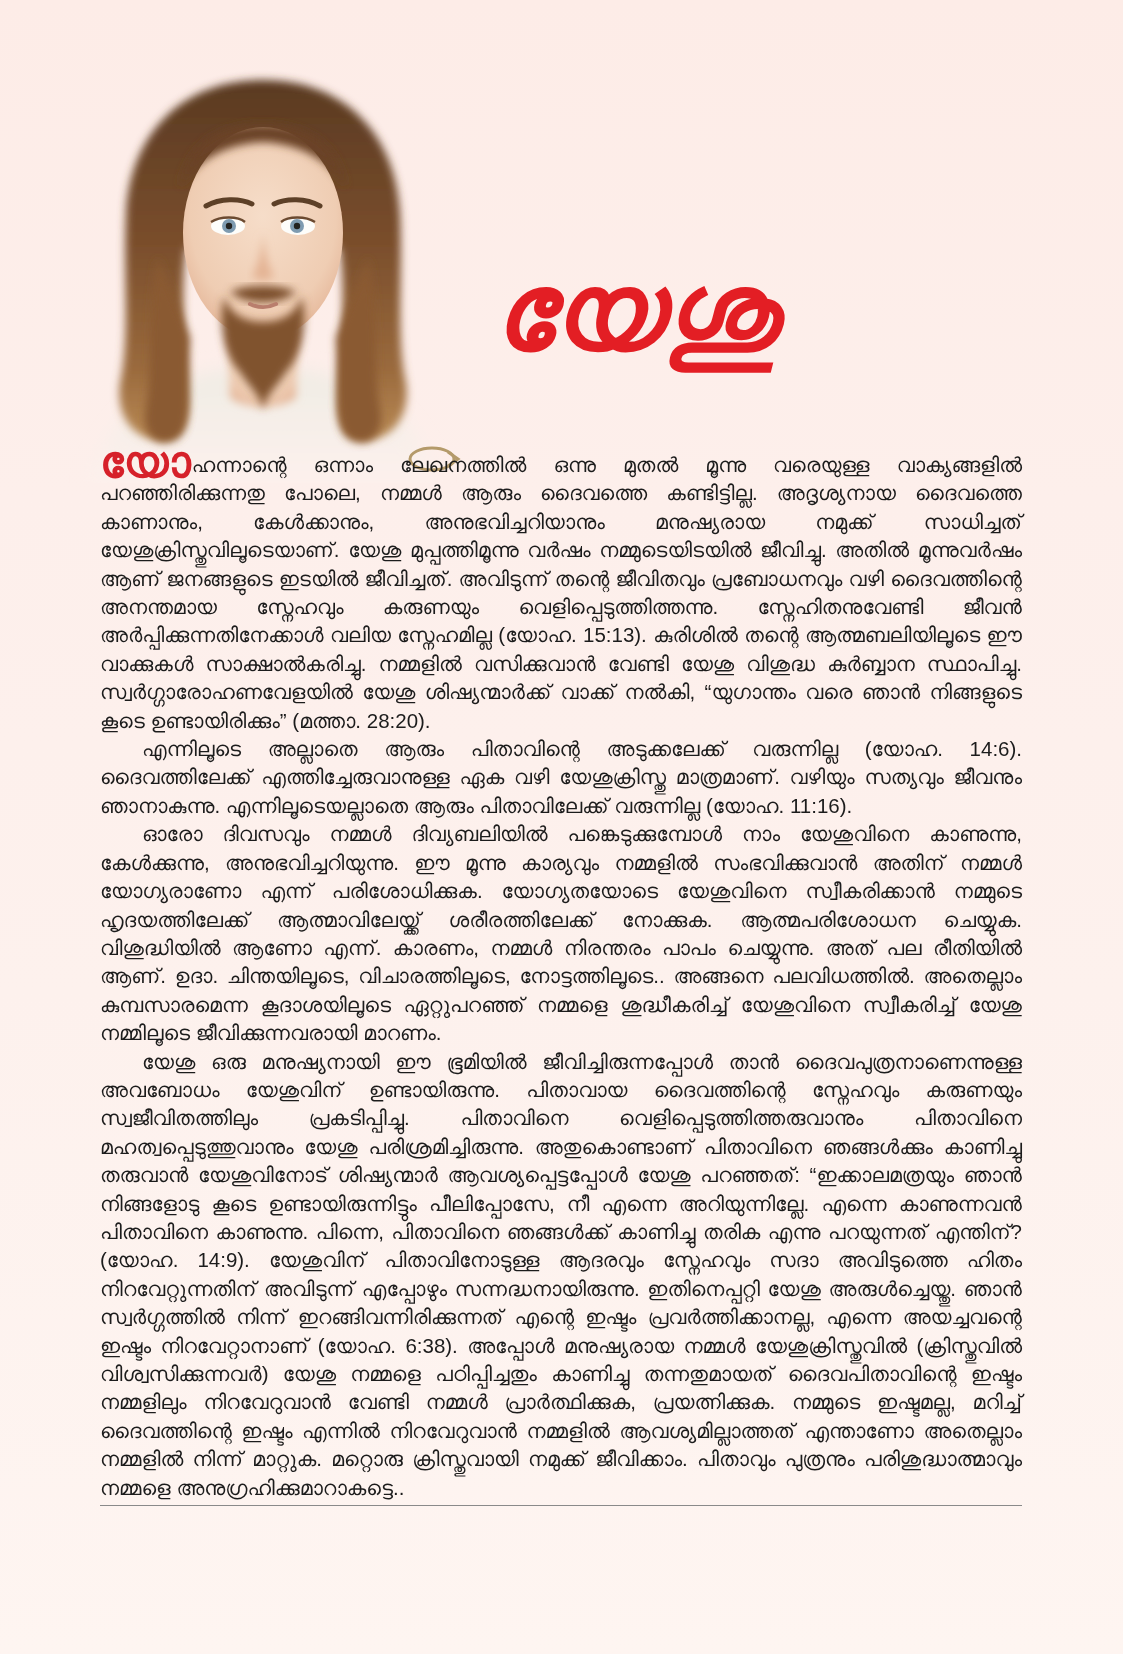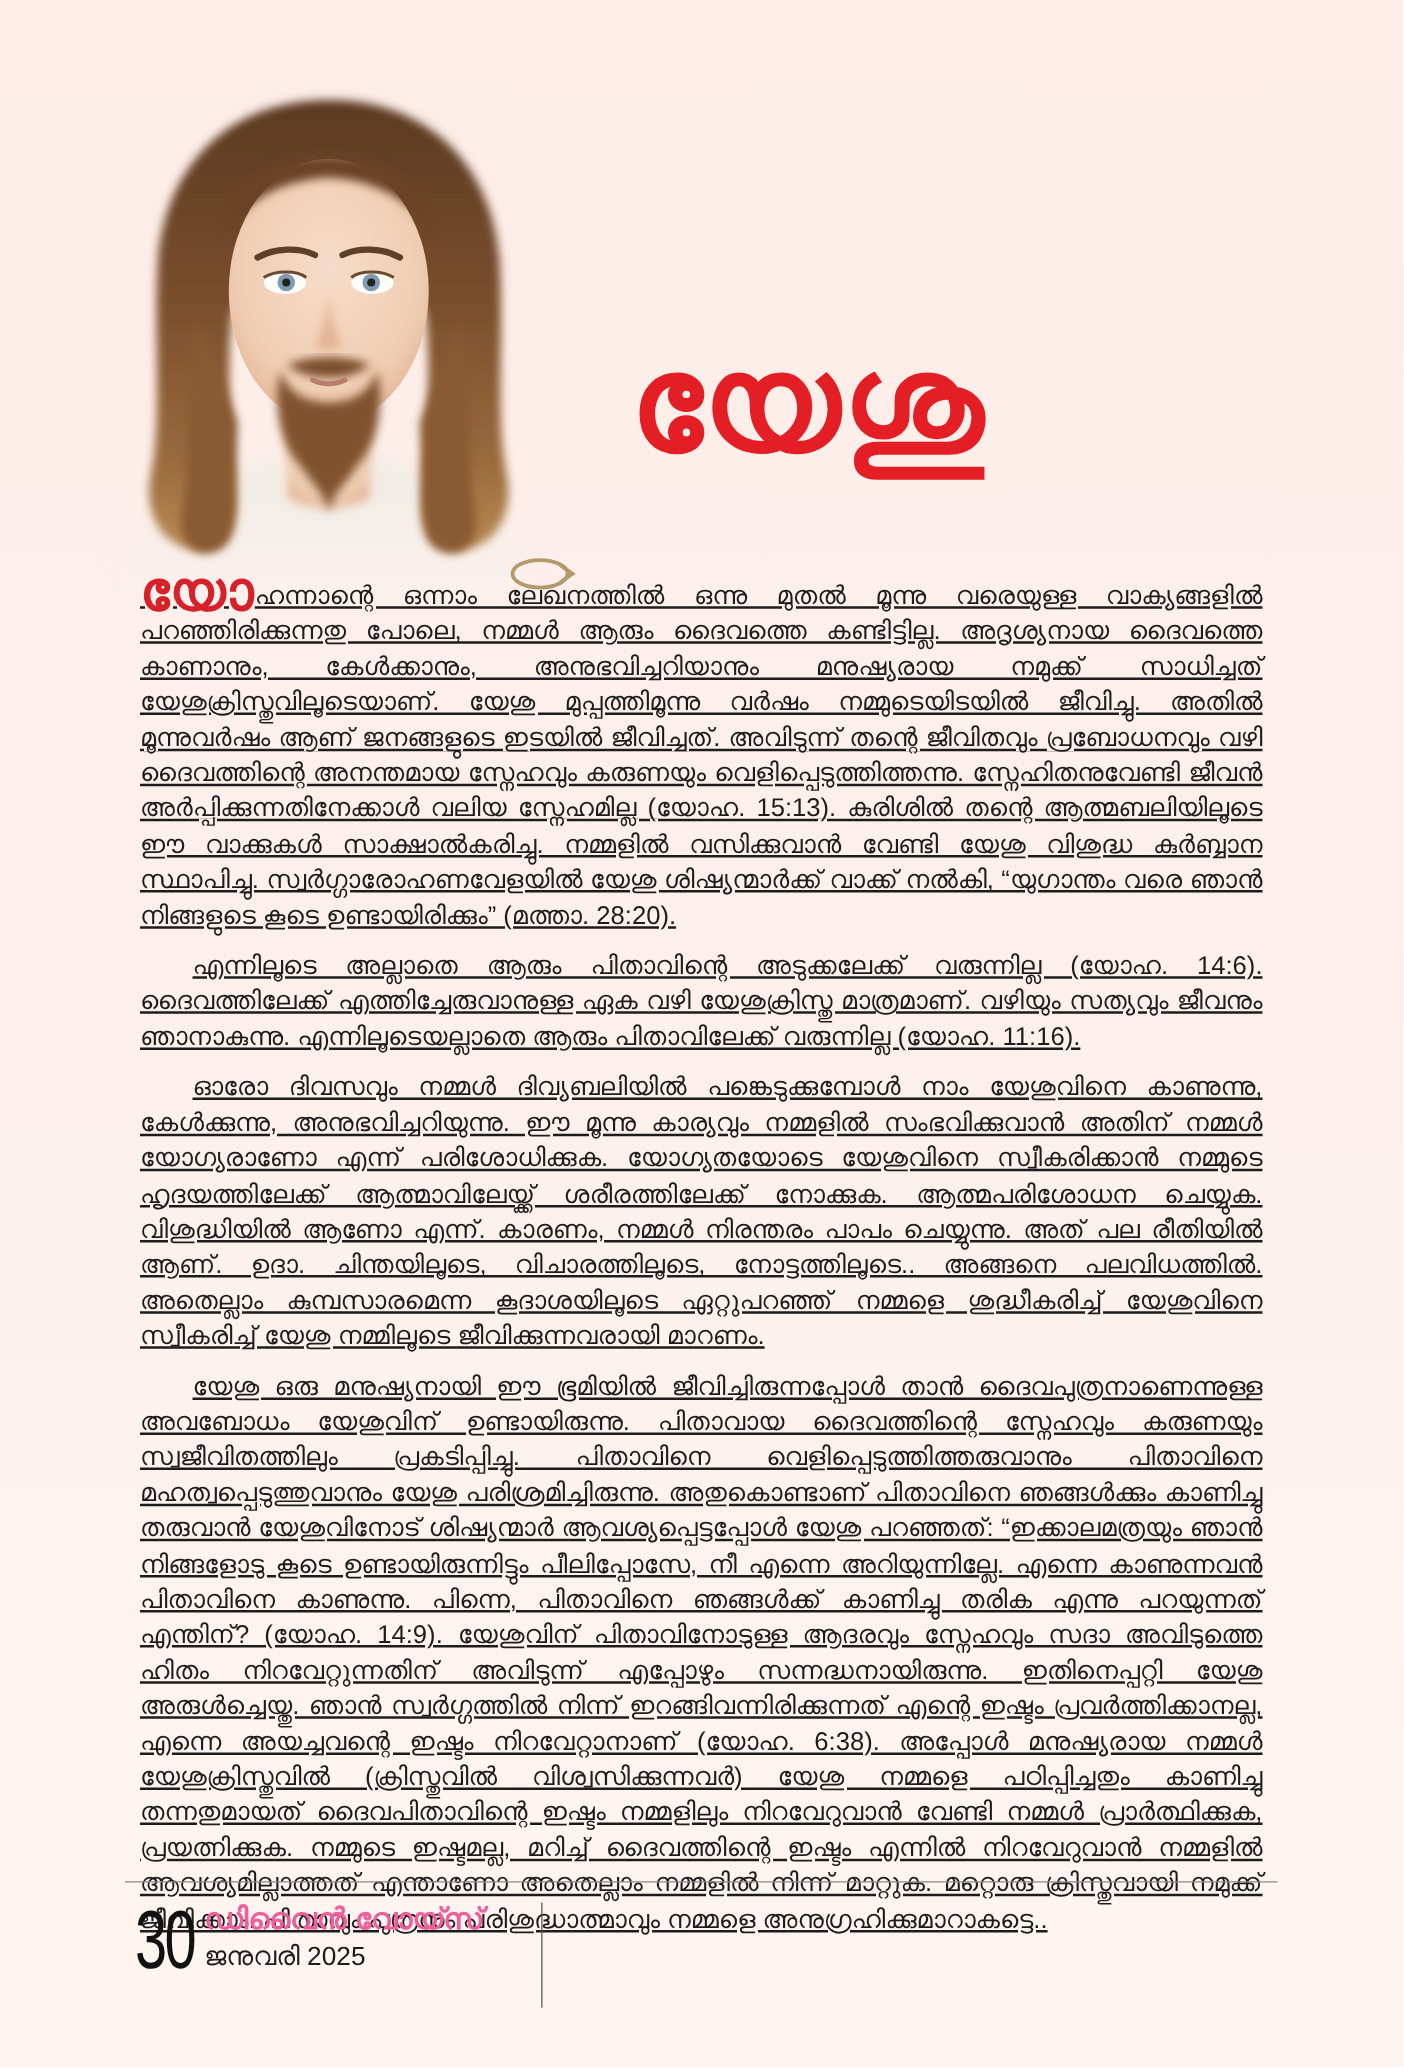--- a/index.html
+++ b/index.html
@@ -19,39 +19,40 @@
     left: 28px; top: 38px;
     width: 470px; height: 445px;
   }
   .portrait svg { width: 100%; height: 100%; display: block; }
 
   
   .title {
     position: absolute;
     left: 492px; top: 252px;
     width: 420px;
-    margin: 12px;
+    margin: 1px;
     font-size: 108px;
     line-height: 1.1;
     font-weight: bold;
+    font-style: italic;
     color: #e31e24;
     letter-spacing: 2px;
     white-space: nowrap;
   }
 
   
   .body {
     position: absolute;
     left: 100px; top: 444px;
     width: 922px;
     font-size: 20.5px;
     line-height: 28.4px;
     text-align: justify;
   }
-  .para { margin: 12px; text-decoration: underline; }
+  .para { margin: 0; }
   .para.indent { text-indent: 42px; }
   .dropcap {
     color: #d6212a;
     font-size: 44px;
     font-weight: bold;
     line-height: 0.8;
     vertical-align: -5px;
     padding-right: 1px;
   }
 
@@ -177,22 +178,14 @@
   <h1 class="title">യേശു</h1>
 
   <div class="body">
     <p class="para"><span class="dropcap">യോ</span><span>ഹന്നാന്റെ ഒന്നാം ലേഖനത്തിൽ ഒന്നു മുതൽ മൂന്നു വരെയുള്ള വാക്യങ്ങളിൽ പറഞ്ഞിരിക്കുന്നതു പോലെ, നമ്മൾ ആരും ദൈവത്തെ കണ്ടിട്ടില്ല. അദൃശ്യനായ ദൈവത്തെ കാണാനും, കേൾക്കാനും, അനുഭവിച്ചറിയാനും മനുഷ്യരായ നമുക്ക് സാധിച്ചത് യേശുക്രിസ്തുവിലൂടെയാണ്. യേശു മുപ്പത്തിമൂന്നു വർഷം നമ്മുടെയിടയിൽ ജീവിച്ചു. അതിൽ മൂന്നുവർഷം ആണ് ജനങ്ങളുടെ ഇടയിൽ ജീവിച്ചത്. അവിടുന്ന് തന്റെ ജീവിതവും പ്രബോധനവും വഴി ദൈവത്തിന്റെ അനന്തമായ സ്നേഹവും കരുണയും വെളിപ്പെടുത്തിത്തന്നു. സ്നേഹിതനുവേണ്ടി ജീവൻ അർപ്പിക്കുന്നതിനേക്കാൾ വലിയ സ്നേഹമില്ല (യോഹ. 15:13). കുരിശിൽ തന്റെ ആത്മബലിയിലൂടെ ഈ വാക്കുകൾ സാക്ഷാൽകരിച്ചു. നമ്മളിൽ വസിക്കുവാൻ വേണ്ടി യേശു വിശുദ്ധ കുർബ്ബാന സ്ഥാപിച്ചു. സ്വർഗ്ഗാരോഹണവേളയിൽ യേശു ശിഷ്യന്മാർക്ക് വാക്ക് നൽകി, “യുഗാന്തം വരെ ഞാൻ നിങ്ങളുടെ കൂടെ ഉണ്ടായിരിക്കും” (മത്താ. 28:20).</span></p>
     <p class="para indent">എന്നിലൂടെ അല്ലാതെ ആരും പിതാവിന്റെ അടുക്കലേക്ക് വരുന്നില്ല (യോഹ. 14:6). ദൈവത്തിലേക്ക് എത്തിച്ചേരുവാനുള്ള ഏക വഴി യേശുക്രിസ്തു മാത്രമാണ്. വഴിയും സത്യവും ജീവനും ഞാനാകുന്നു. എന്നിലൂടെയല്ലാതെ ആരും പിതാവിലേക്ക് വരുന്നില്ല (യോഹ. 11:16).</p>
     <p class="para indent">ഓരോ ദിവസവും നമ്മൾ ദിവ്യബലിയിൽ പങ്കെടുക്കുമ്പോൾ നാം യേശുവിനെ കാണുന്നു, കേൾക്കുന്നു, അനുഭവിച്ചറിയുന്നു. ഈ മൂന്നു കാര്യവും നമ്മളിൽ സംഭവിക്കുവാൻ അതിന് നമ്മൾ യോഗ്യരാണോ എന്ന് പരിശോധിക്കുക. യോഗ്യതയോടെ യേശുവിനെ സ്വീകരിക്കാൻ നമ്മുടെ ഹൃദയത്തിലേക്ക് ആത്മാവിലേയ്ക്ക് ശരീരത്തിലേക്ക് നോക്കുക. ആത്മപരിശോധന ചെയ്യുക. വിശുദ്ധിയിൽ ആണോ എന്ന്. കാരണം, നമ്മൾ നിരന്തരം പാപം ചെയ്യുന്നു. അത് പല രീതിയിൽ ആണ്. ഉദാ. ചിന്തയിലൂടെ, വിചാരത്തിലൂടെ, നോട്ടത്തിലൂടെ.. അങ്ങനെ പലവിധത്തിൽ. അതെല്ലാം കുമ്പസാരമെന്ന കൂദാശയിലൂടെ ഏറ്റുപറഞ്ഞ് നമ്മളെ ശുദ്ധീകരിച്ച് യേശുവിനെ സ്വീകരിച്ച് യേശു നമ്മിലൂടെ ജീവിക്കുന്നവരായി മാറണം.</p>
     <p class="para indent">യേശു ഒരു മനുഷ്യനായി ഈ ഭൂമിയിൽ ജീവിച്ചിരുന്നപ്പോൾ താൻ ദൈവപുത്രനാണെന്നുള്ള അവബോധം യേശുവിന് ഉണ്ടായിരുന്നു. പിതാവായ ദൈവത്തിന്റെ സ്നേഹവും കരുണയും സ്വജീവിതത്തിലും പ്രകടിപ്പിച്ചു. പിതാവിനെ വെളിപ്പെടുത്തിത്തരുവാനും പിതാവിനെ മഹത്വപ്പെടുത്തുവാനും യേശു പരിശ്രമിച്ചിരുന്നു. അതുകൊണ്ടാണ് പിതാവിനെ ഞങ്ങൾക്കും കാണിച്ചു തരുവാൻ യേശുവിനോട് ശിഷ്യന്മാർ ആവശ്യപ്പെട്ടപ്പോൾ യേശു പറഞ്ഞത്: “ഇക്കാലമത്രയും ഞാൻ നിങ്ങളോടു കൂടെ ഉണ്ടായിരുന്നിട്ടും പീലിപ്പോസേ, നീ എന്നെ അറിയുന്നില്ലേ. എന്നെ കാണുന്നവൻ പിതാവിനെ കാണുന്നു. പിന്നെ, പിതാവിനെ ഞങ്ങൾക്ക് കാണിച്ചു തരിക എന്നു പറയുന്നത് എന്തിന്? (യോഹ. 14:9). യേശുവിന് പിതാവിനോടുള്ള ആദരവും സ്നേഹവും സദാ അവിടുത്തെ ഹിതം നിറവേറ്റുന്നതിന് അവിടുന്ന് എപ്പോഴും സന്നദ്ധനായിരുന്നു. ഇതിനെപ്പറ്റി യേശു അരുൾച്ചെയ്തു. ഞാൻ സ്വർഗ്ഗത്തിൽ നിന്ന് ഇറങ്ങിവന്നിരിക്കുന്നത് എന്റെ ഇഷ്ടം പ്രവർത്തിക്കാനല്ല, എന്നെ അയച്ചവന്റെ ഇഷ്ടം നിറവേറ്റാനാണ് (യോഹ. 6:38). അപ്പോൾ മനുഷ്യരായ നമ്മൾ യേശുക്രിസ്തുവിൽ (ക്രിസ്തുവിൽ വിശ്വസിക്കുന്നവർ) യേശു നമ്മളെ പഠിപ്പിച്ചതും കാണിച്ചു തന്നതുമായത് ദൈവപിതാവിന്റെ ഇഷ്ടം നമ്മളിലും നിറവേറുവാൻ വേണ്ടി നമ്മൾ പ്രാർത്ഥിക്കുക, പ്രയത്നിക്കുക. നമ്മുടെ ഇഷ്ടമല്ല, മറിച്ച് ദൈവത്തിന്റെ ഇഷ്ടം എന്നിൽ നിറവേറുവാൻ നമ്മളിൽ ആവശ്യമില്ലാത്തത് എന്താണോ അതെല്ലാം നമ്മളിൽ നിന്ന് മാറ്റുക. മറ്റൊരു ക്രിസ്തുവായി നമുക്ക് ജീവിക്കാം. പിതാവും പുത്രനും പരിശുദ്ധാത്മാവും നമ്മളെ അനുഗ്രഹിക്കുമാറാകട്ടെ..</p>
   </div>
 
   <div class="footer-rule"></div>
-  <div class="footer-row">
-    <span class="pagenum">30</span>
-    <div class="mag">
-      <div class="magname">ഡിവൈൻ വോയ്സ്</div>
-      <div class="issuedate">ജനുവരി 2025</div>
-    </div>
-    <div class="vline"></div>
-  </div>
 
 </div>
 
 </body></html>

